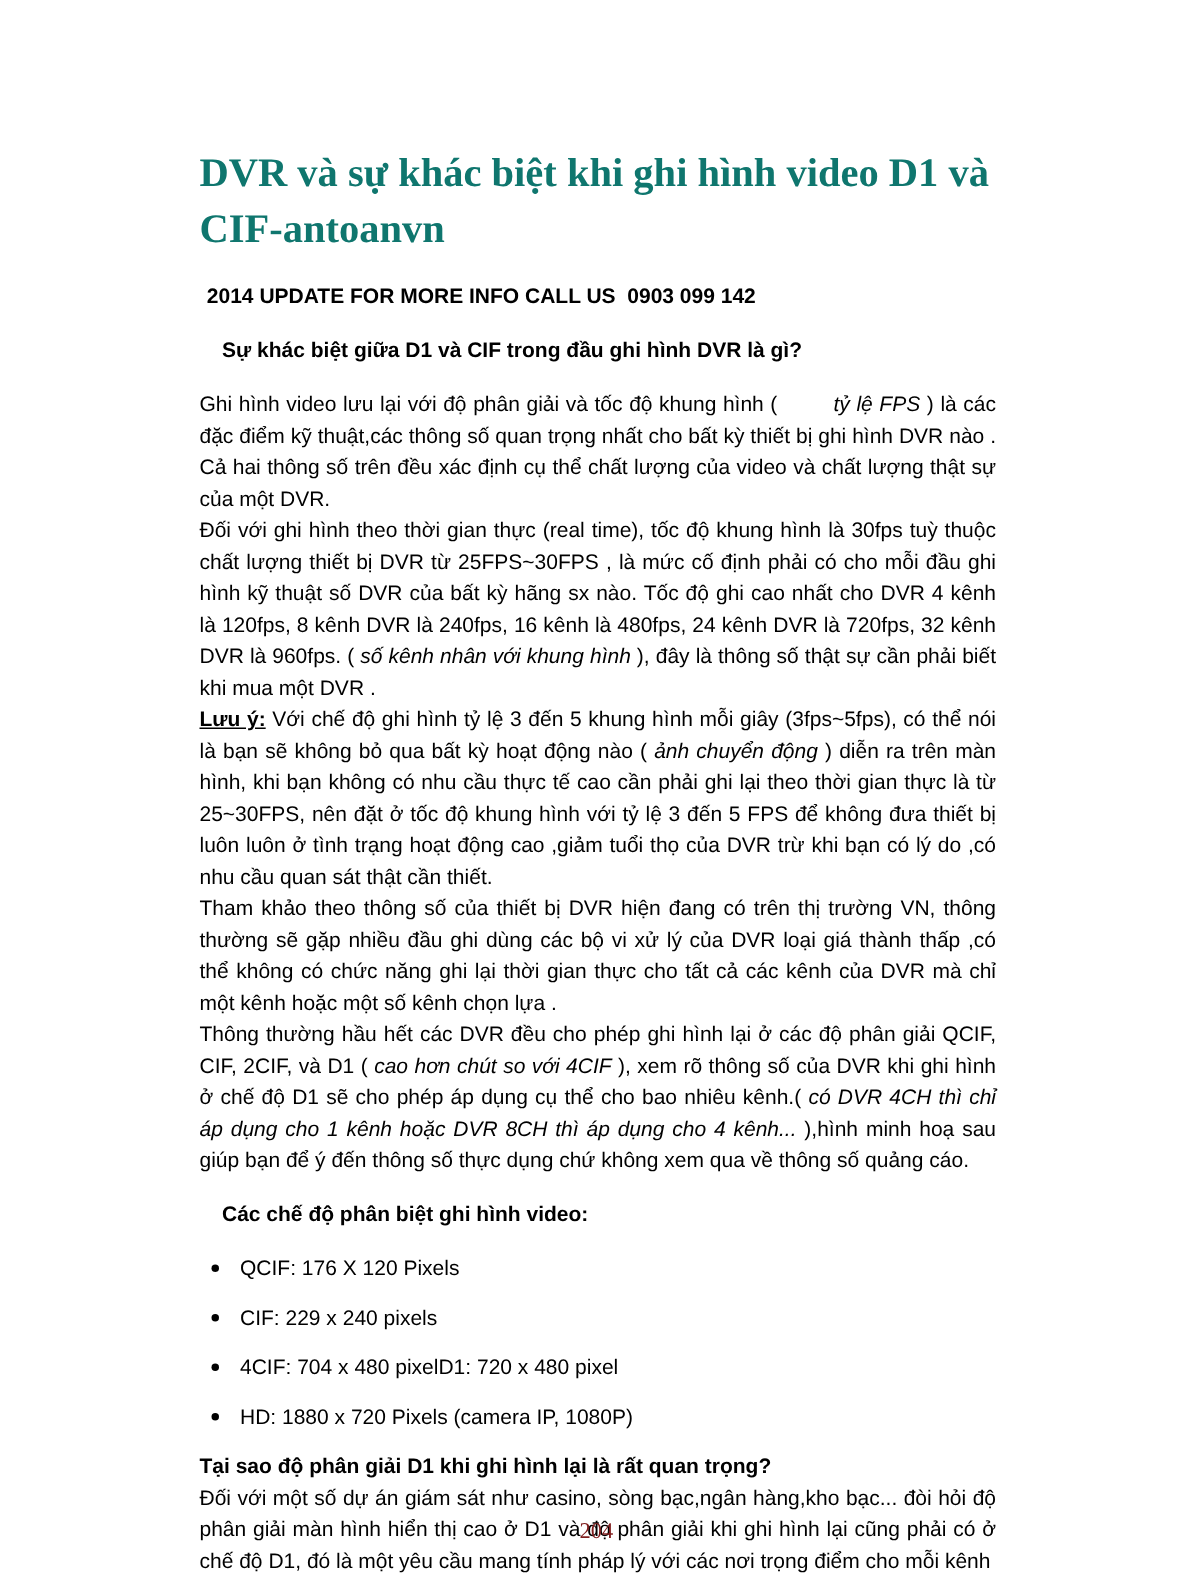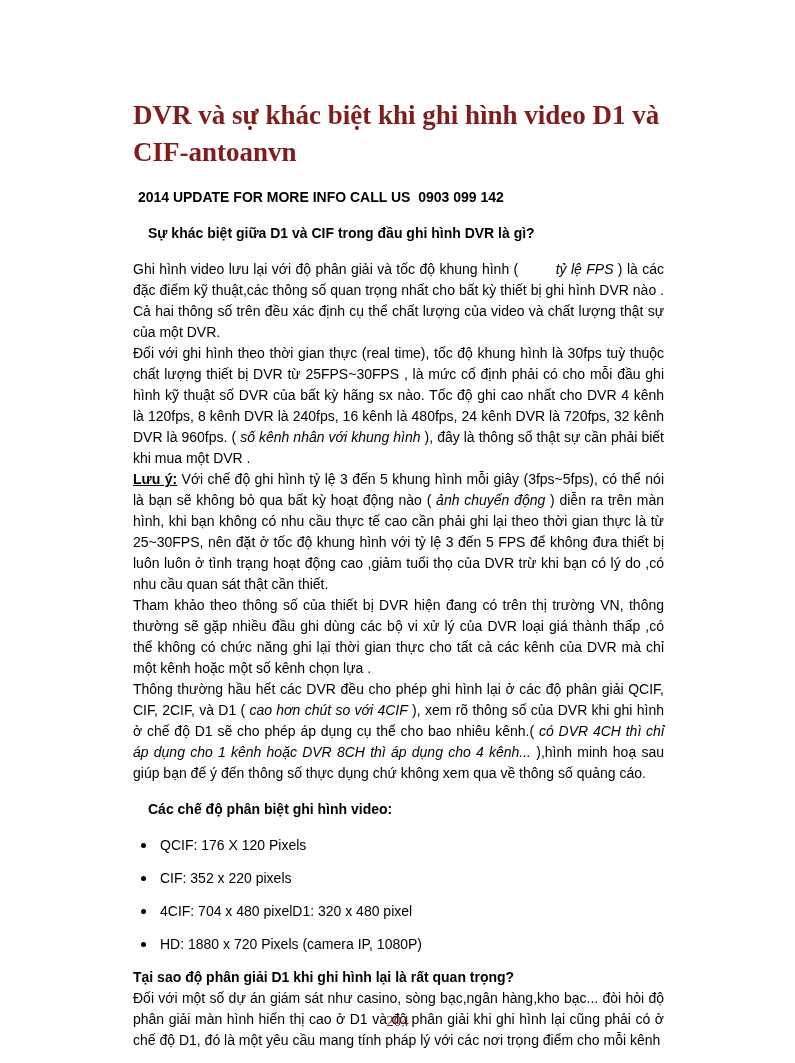--- a/index.html
+++ b/index.html
@@ -23,21 +23,21 @@
     font-family: "Liberation Sans", sans-serif;
     font-size: 14px;
     line-height: 21px;
   }
   .doc-title {
     margin: 0 0 16px 0;
     font-family: "Liberation Serif", serif;
     font-weight: bold;
     font-size: 27px;
     line-height: 37px;
-    color: #7f1d1d;
+    color: #0f766e;
   }
   .update-line {
     font-weight: bold;
     white-space: pre;
     margin: 1px;
   }
   .bold-heading {
     font-weight: bold;
     margin: 15px;
   }
@@ -106,25 +106,25 @@
 
     <div class="bold-heading">Các chế độ phân biệt ghi hình video:</div>
 
     <ul class="res-list">
       <li>
         <span class="bullet-dot"></span>
         <span>QCIF: 176 X 120 Pixels</span>
       </li>
       <li>
         <span class="bullet-dot"></span>
-        <span>CIF: 352 x 220 pixels</span>
+        <span>CIF: 229 x 240 pixels</span>
       </li>
       <li>
         <span class="bullet-dot"></span>
-        <span>4CIF: 704 x 480 pixelD1: 320 x 480 pixel</span>
+        <span>4CIF: 704 x 480 pixelD1: 720 x 480 pixel</span>
       </li>
       <li>
         <span class="bullet-dot"></span>
         <span>HD: 1880 x 720 Pixels (camera IP, 1080P)</span>
       </li>
     </ul>
 
     <div class="bold-heading d1-heading">Tại sao độ phân giải D1 khi ghi hình lại là rất quan trọng?</div>
 
     <p class="para"><span>Đối với một số dự án giám sát như casino, sòng bạc,ngân hàng,kho bạc...  đòi hỏi độ phân giải màn hình hiển thị cao ở D1 và độ phân giải khi ghi hình lại cũng phải có ở chế độ D1, đó là một yêu cầu mang tính pháp lý với các nơi trọng điểm cho mỗi kênh</span></p>

